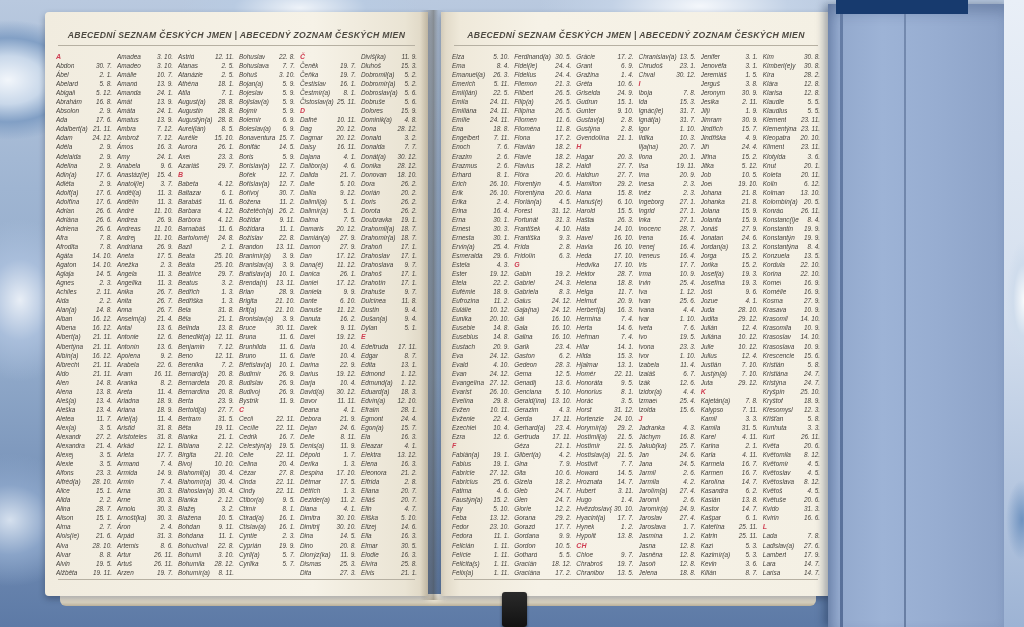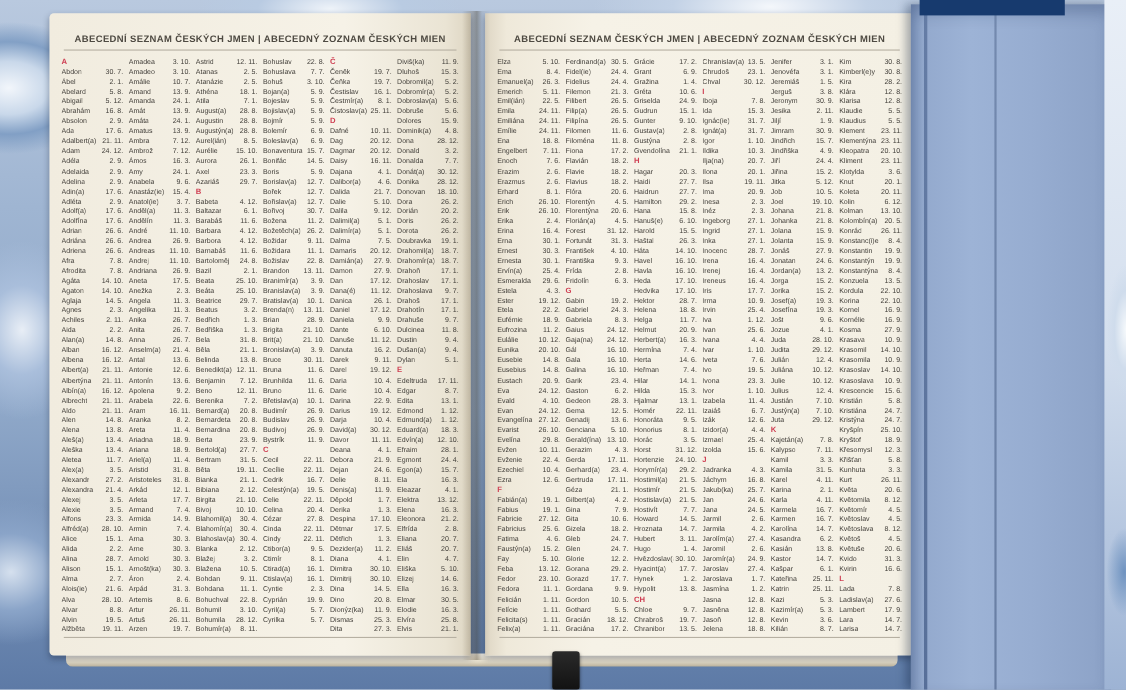--- a/index.html
+++ b/index.html
@@ -32,21 +32,21 @@
 
   
   .page{position:absolute;top:12px;height:584px;box-shadow:0 3px 6px rgba(20,30,50,.35);}
   .page-left{left:45px;width:383px;border-radius:4px 0 0 4px;
     background:linear-gradient(90deg,#f1ecdf 0%,#f6f2e7 70%,#eae4d4 94%,#ddd5c2 100%);}
   .page-right{left:441px;width:390px;border-radius:0 4px 4px 0;
     background:linear-gradient(90deg,#ded6c4 0%,#efe9da 5%,#f6f2e7 25%,#f4f0e4 100%);}
   .fold{position:absolute;left:420px;top:10px;width:26px;height:590px;
     background:linear-gradient(90deg,rgba(0,0,0,0) 0%,rgba(80,65,40,.28) 40%,rgba(60,50,30,.38) 52%,rgba(0,0,0,.08) 70%,rgba(0,0,0,0) 100%);}
 
-  .page-inner{padding:18px 11px 12px 11px;}
+  .page-inner{padding:18px 11px 12px 11px;font-style:italic;}
   .hdr{text-align:center;font-size:8.6px;font-weight:bold;color:#4e4a42;
        letter-spacing:.35px;white-space:nowrap;}
   .rule{border-top:1px solid #b6b0a2;margin:5px 2px 6px 2px;}
   .rule-bottom{border-top:1px solid #b6b0a2;margin:2px 2px 0 2px;}
 
   .cols{display:flex;gap:5px;}
   .col{flex:1;min-width:0;}
   .row{display:flex;justify-content:space-between;height:9.05px;line-height:9.2px;
        font-size:6.4px;color:#413e39;white-space:nowrap;overflow:hidden;}
   .nm{overflow:hidden;text-overflow:clip;}

